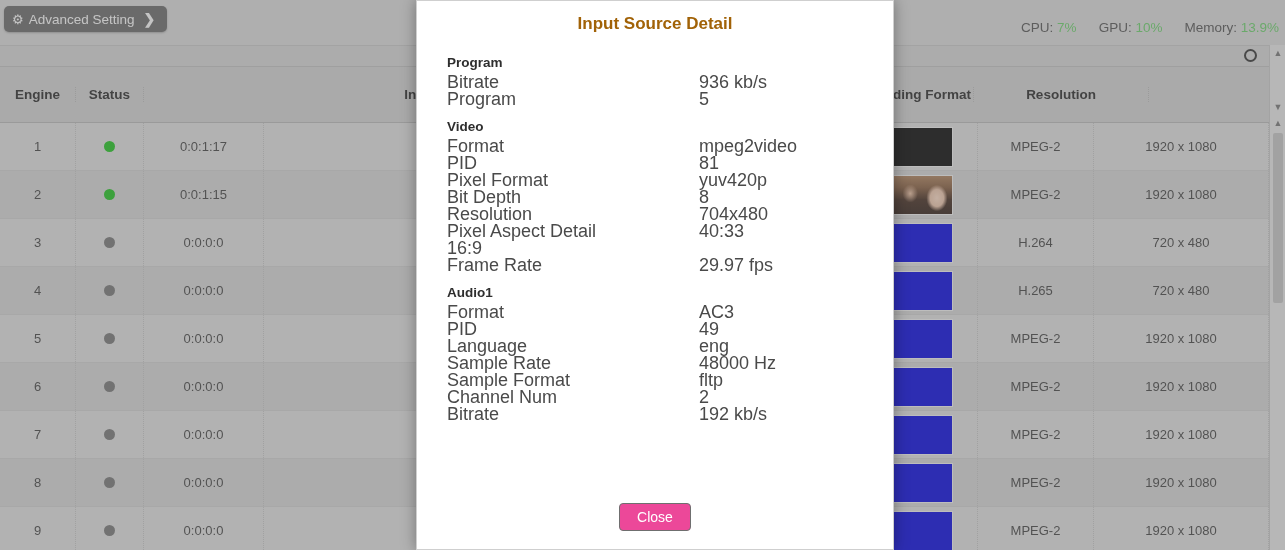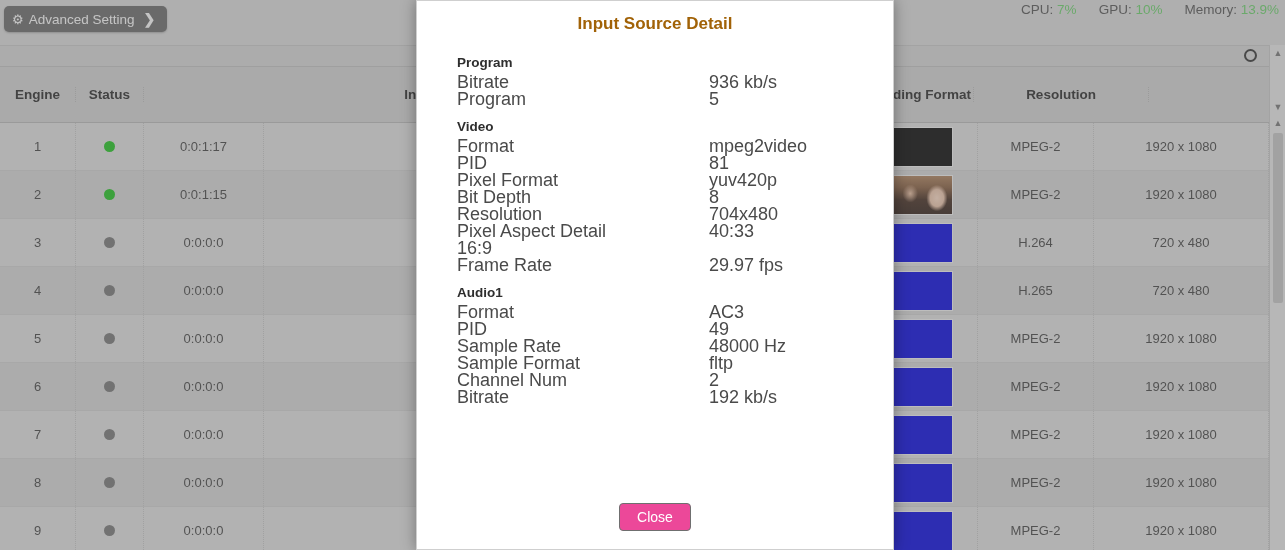--- a/index.html
+++ b/index.html
@@ -31,21 +31,21 @@
     border-radius: 5px;
     display: flex; align-items: center; gap: 5px;
     font-size: 13.5px;
     box-shadow: 0 1px 2px rgba(0,0,0,.25);
     white-space: nowrap;
   }
   .gear { font-size: 13px; line-height: 1; }
   .chev { font-size: 14px; font-weight: bold; margin-left: 4px; }
 
   .sysstats {
-    position: absolute; right: 6px; top: 2px;
+    position: absolute; right: 6px; top: 20px;
     display: flex; gap: 22px;
     font-size: 13.5px; color: #4a4a4a;
     white-space: nowrap;
   }
   .statval { color: #5fbf5f; }
 
   
   .toolstrip {
     position: absolute; top: 45px; left: 0; right: 0; height: 22px;
     background: #c3c3c3;
@@ -150,21 +150,21 @@
     box-shadow: 0 0 14px rgba(0,0,0,.35);
     display: flex; flex-direction: column;
   }
   .modal-title {
     text-align: center;
     font-size: 17px; font-weight: bold; color: #a16207;
     padding: 13px 0 10px;
   }
   .modal-body {
     flex: 1;
-    padding: 0 30px 0 40px;
+    padding: 0 30px 0 30px;
     overflow: hidden;
   }
   .sec-title {
     font-size: 13.5px; font-weight: bold; color: #2e2e2e;
     margin: 11px 0 4px;
   }
   .kv {
     display: flex;
     font-size: 18px; color: #4a4a4a;
     line-height: 17px;
@@ -408,20 +408,24 @@
         <div class="sec-title">Audio1</div>
         <div class="kv">
           <div class="k">Format</div>
           <div class="v">AC3</div>
         </div>
         <div class="kv">
           <div class="k">PID</div>
           <div class="v">49</div>
         </div>
         <div class="kv">
+          <div class="k">Language</div>
+          <div class="v">eng</div>
+        </div>
+        <div class="kv">
           <div class="k">Sample Rate</div>
           <div class="v">48000 Hz</div>
         </div>
         <div class="kv">
           <div class="k">Sample Format</div>
           <div class="v">fltp</div>
         </div>
         <div class="kv">
           <div class="k">Channel Num</div>
           <div class="v">2</div>

